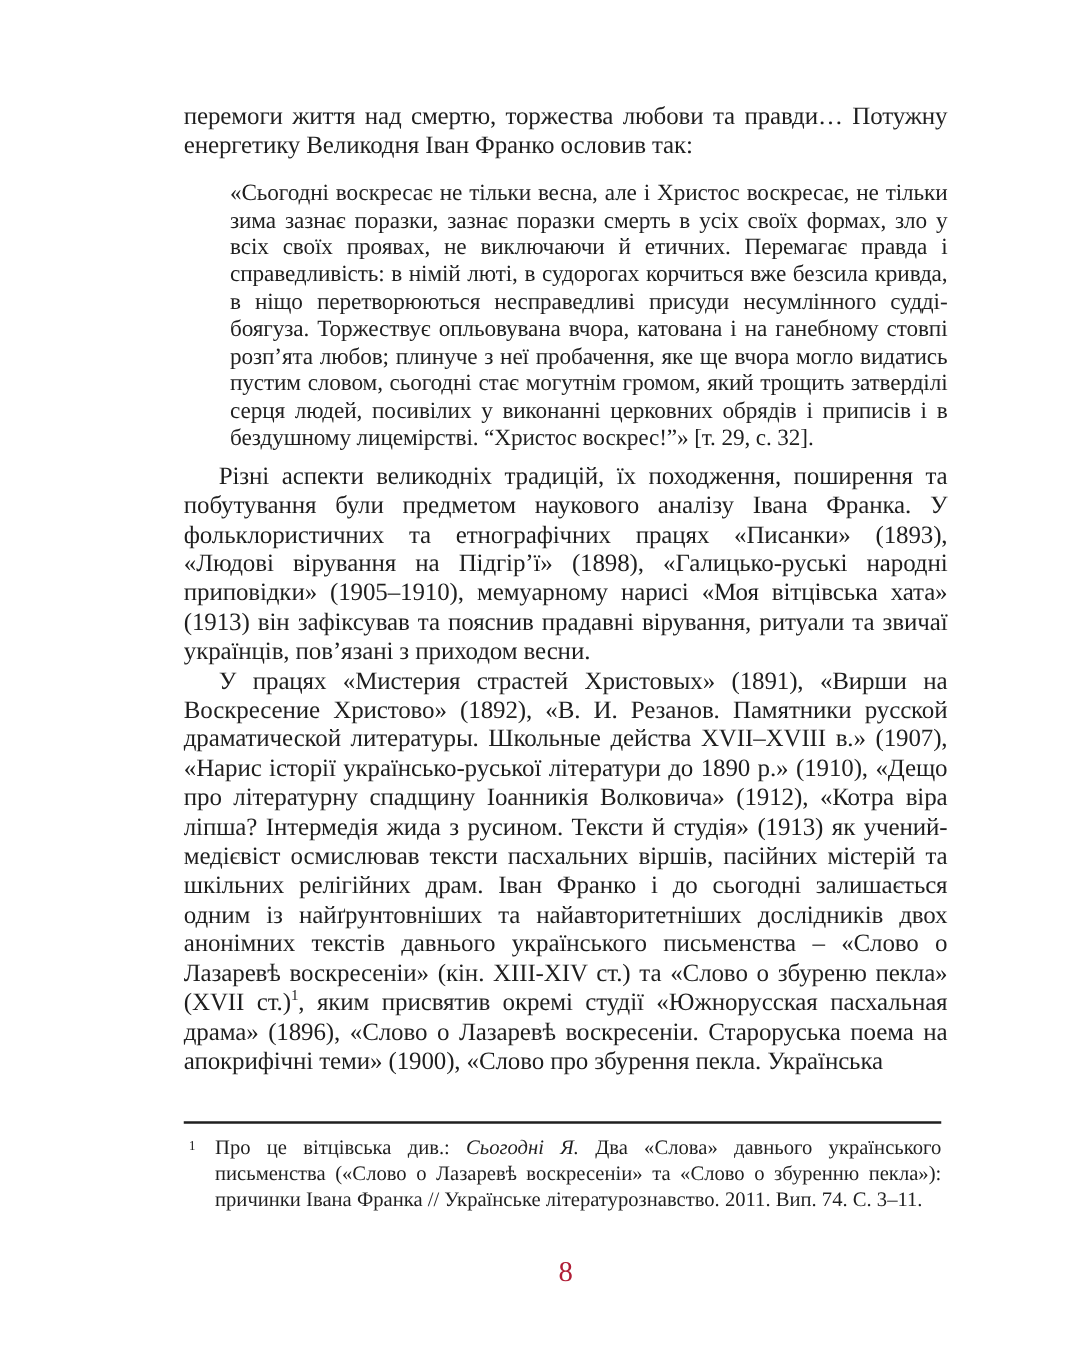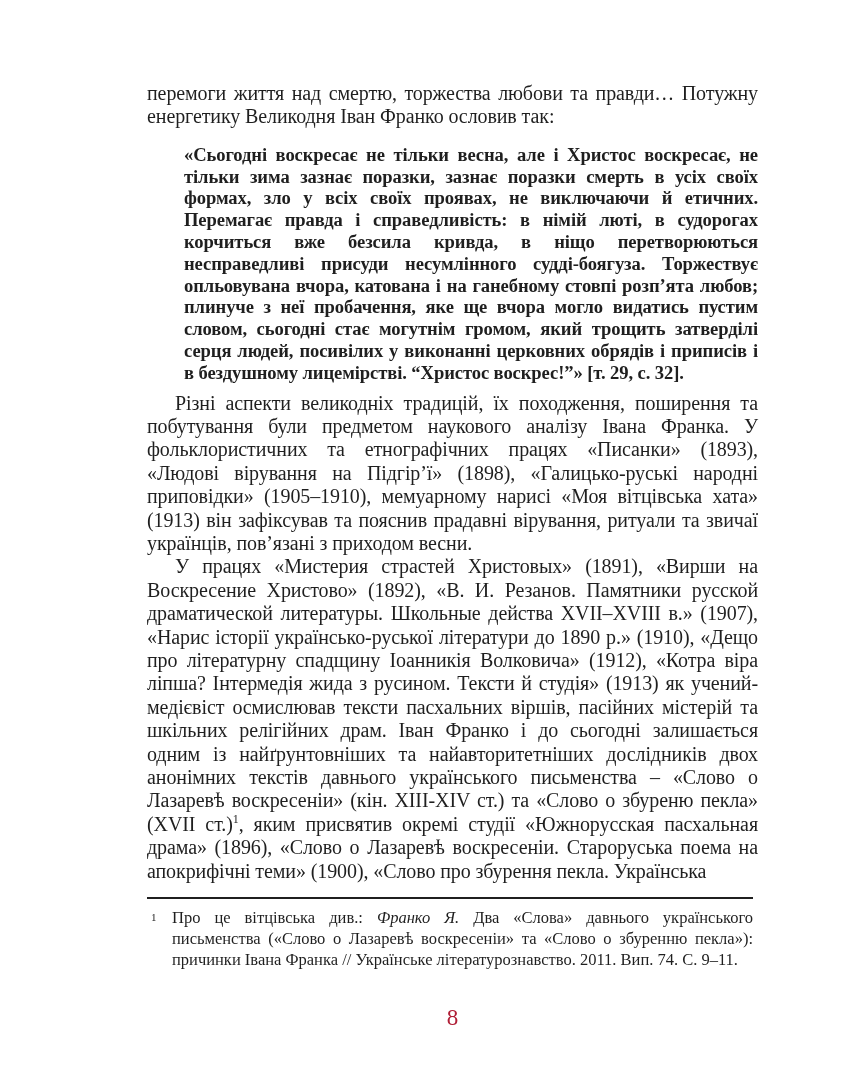--- a/index.html
+++ b/index.html
@@ -33,21 +33,20 @@
     text-indent: 28px;
     font-family: Liberation Serif, serif;
   }
   .quote {
     margin: 15px 0 8px 37px;
     width: 574px;
     font-size: 18.6px;
     line-height: 21.8px;
     text-align: justify;
     letter-spacing: -0.1px;
-    font-weight: bold;
   }
   sup.fnref {
     font-size: 12px;
     line-height: 0;
   }
   .footnote-block {
     position: absolute;
     left: 147px;
     top: 897px;
     width: 606px;
@@ -92,18 +91,18 @@
 
     <div class="quote">«Сьогодні воскресає не тільки весна, але і Христос воскресає, не тільки зима зазнає поразки, зазнає поразки смерть в усіх своїх формах, зло у всіх своїх проявах, не виключаючи й етичних. Перемагає правда і справедливість: в німій люті, в судорогах корчиться вже безсила кривда, в ніщо перетворюються несправедливі присуди несумлінного судді-боягуза. Торжествує опльовувана вчора, катована і на ганебному стовпі розп’ята любов; плинуче з неї пробачення, яке ще вчора могло видатись пустим словом, сьогодні стає могутнім громом, який трощить затверділі серця людей, посивілих у виконанні церковних обрядів і приписів і в бездушному лицемірстві. “Христос воскрес!”» [т. 29, с. 32].</div>
 
     <p class="para indent">Різні аспекти великодніх традицій, їх походження, поширення та побутування були предметом наукового аналізу Івана Франка. У фольклористичних та етнографічних працях «Писанки» (1893), «Людові вірування на Підгір’ї» (1898), «Галицько-руські народні приповідки» (1905–1910), мемуарному нарисі «Моя вітцівська хата» (1913) він зафіксував та пояснив прадавні вірування, ритуали та звичаї українців, пов’язані з приходом весни.</p>
 
     <p class="para indent"><span>У працях «Мистерия страстей Христовых» (1891), «Вирши на Воскресение Христово» (1892), «В. И. Резанов. Памятники русской драматической литературы. Школьные действа XVII–XVIII в.» (1907), «Нарис історії українсько-руської літератури до 1890 р.» (1910), «Дещо про літературну спадщину Іоанникія Волковича» (1912), «Котра віра ліпша? Інтермедія жида з русином. Тексти й студія» (1913) як учений-медієвіст осмислював тексти пасхальних віршів, пасійних містерій та шкільних релігійних драм. Іван Франко і до сьогодні залишається одним із найґрунтовніших та найавторитетніших дослідників двох анонімних текстів давнього українського письменства – «Слово о Лазаревѣ воскресеніи» (кін. XIII-XIV ст.) та «Слово о збуреню пекла» (XVII ст.)</span><sup class="fnref">1</sup><span>, яким присвятив окремі студії «Южнорусская пасхальная драма» (1896), «Слово о Лазаревѣ воскресеніи. Староруська поема на апокрифічні теми» (1900), «Слово про збурення пекла. Українська</span></p>
   </div>
 
   <div class="footnote-block">
     <div class="fn-rule"></div>
-    <p class="footnote"><sup class="fn-marker">1</sup><span>Про це вітцівська див.: </span><i>Франко Я.</i><span> Два «Слова» давнього українського письменства («Слово о Лазаревѣ воскресеніи» та «Слово о збуренню пекла»): причинки Івана Франка // Українське літературознавство. 2011. Вип. 74. С. 9–11.</span></p>
+    <p class="footnote"><sup class="fn-marker">1</sup><span>Про це вітцівська див.: </span><i>Сьогодні Я.</i><span> Два «Слова» давнього українського письменства («Слово о Лазаревѣ воскресеніи» та «Слово о збуренню пекла»): причинки Івана Франка // Українське літературознавство. 2011. Вип. 74. С. 3–11.</span></p>
   </div>
 
   <div class="page-number" style="color: rgb(176, 30, 54);">8</div>
 
 </div>
 
 </body></html>

